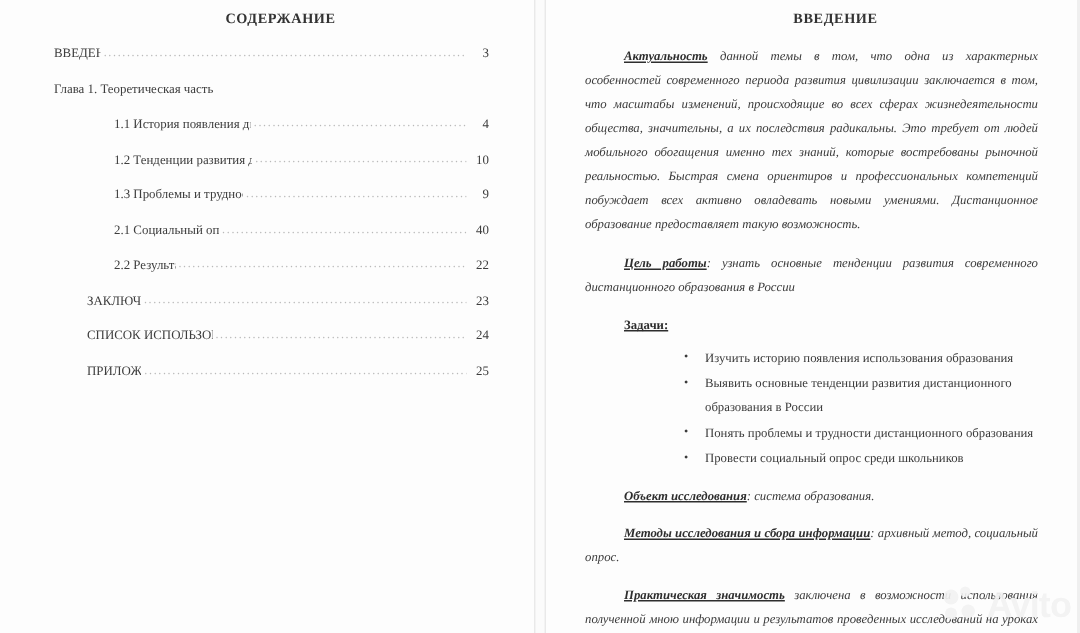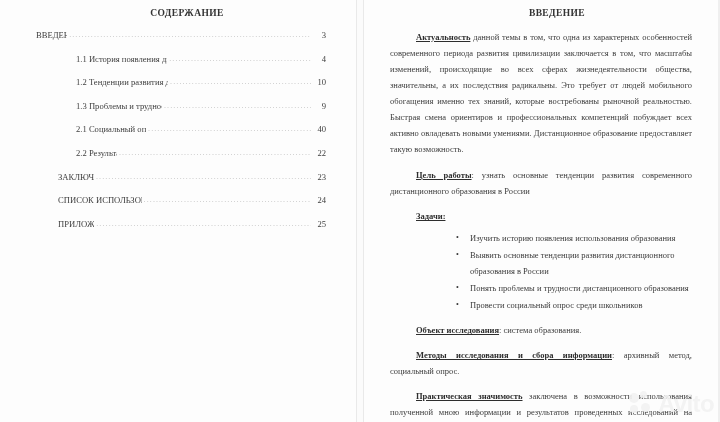--- a/index.html
+++ b/index.html
@@ -139,20 +139,21 @@
     padding: 0 14px 0 12px;
     font-size: 8.5px;
     line-height: 16px;
     text-align: justify;
     color: #3b3b3b;
   }
 
   .para {
     margin: 0 0 10px 0;
     text-indent: 26px;
+    font-style: italic;
   }
 
   .para.tight {
     margin-bottom: 9px;
   }
 
   .lead {
     font-weight: bold;
     text-decoration: underline;
     color: #2e2e2e;
@@ -234,20 +235,24 @@
     <div class="doc-heading">СОДЕРЖАНИЕ</div>
 
     <div class="toc">
 
       <div class="toc-row lvl-1">
         <span class="toc-title">ВВЕДЕНИЕ</span>
         <span class="toc-dots">..................................................................................................................</span>
         <span class="toc-page">3</span>
       </div>
 
+      <div class="toc-row lvl-1 no-dots">
+        <span class="toc-title">Глава 1. Теоретическая часть</span>
+
+      </div>
 
       <div class="toc-row lvl-3">
         <span class="toc-title">1.1 История появления дистанционного образования в России</span>
         <span class="toc-dots">..................................................................................................................</span>
         <span class="toc-page">4</span>
       </div>
 
       <div class="toc-row lvl-3">
         <span class="toc-title">1.2 Тенденции развития дистанционного образования в России</span>
         <span class="toc-dots">..................................................................................................................</span>

